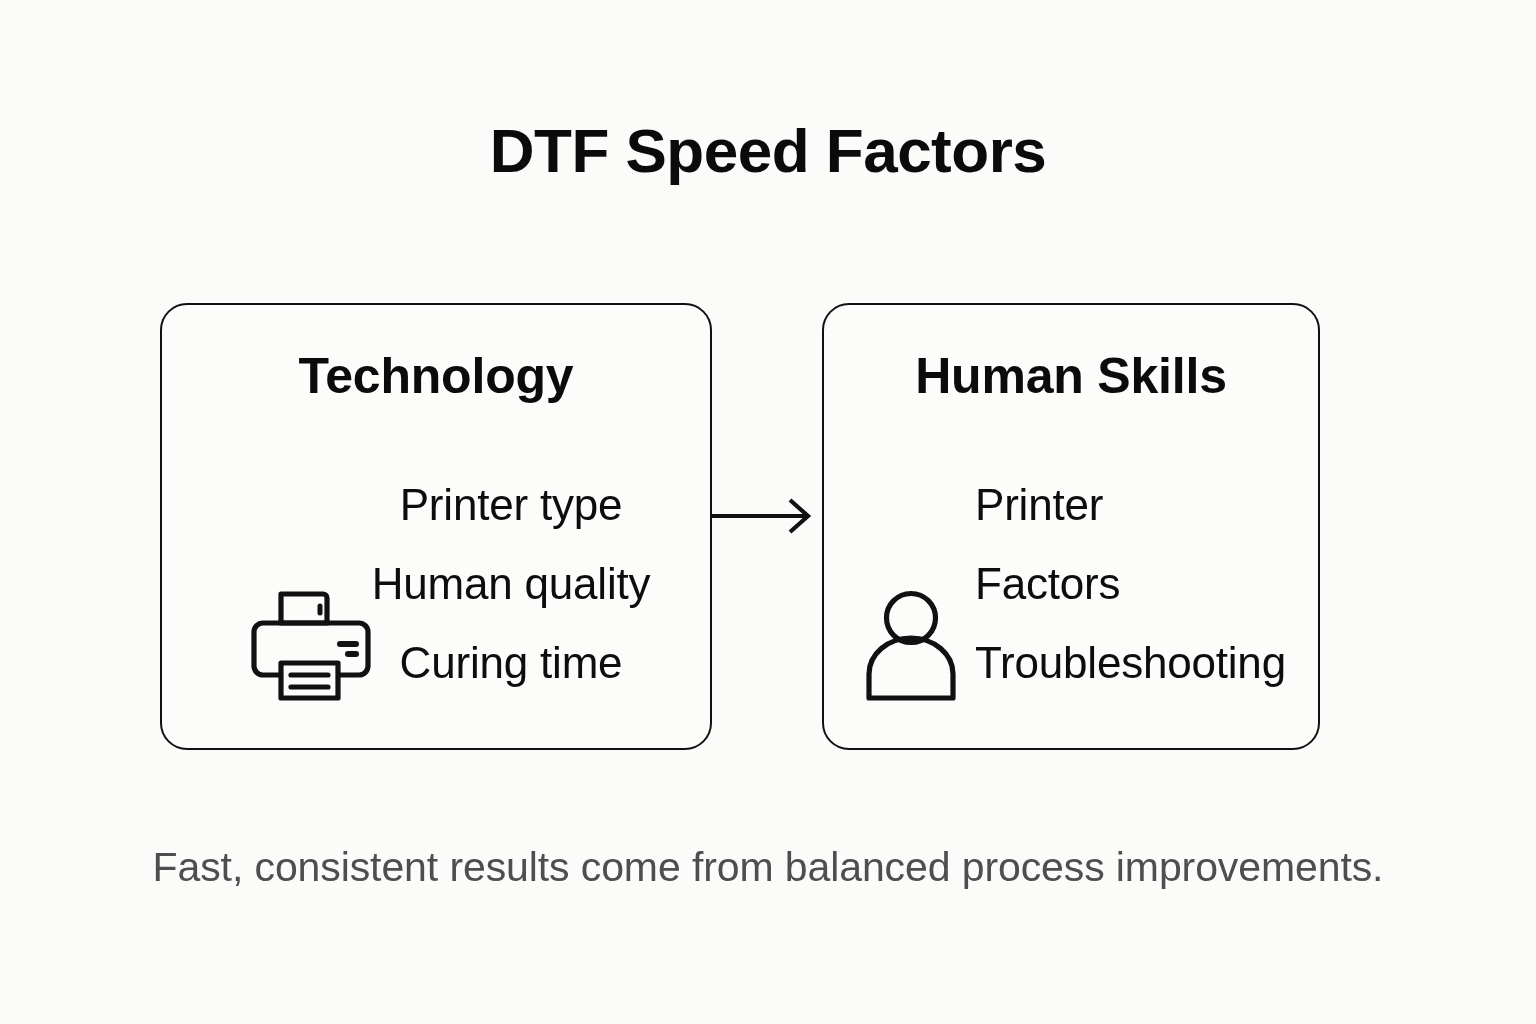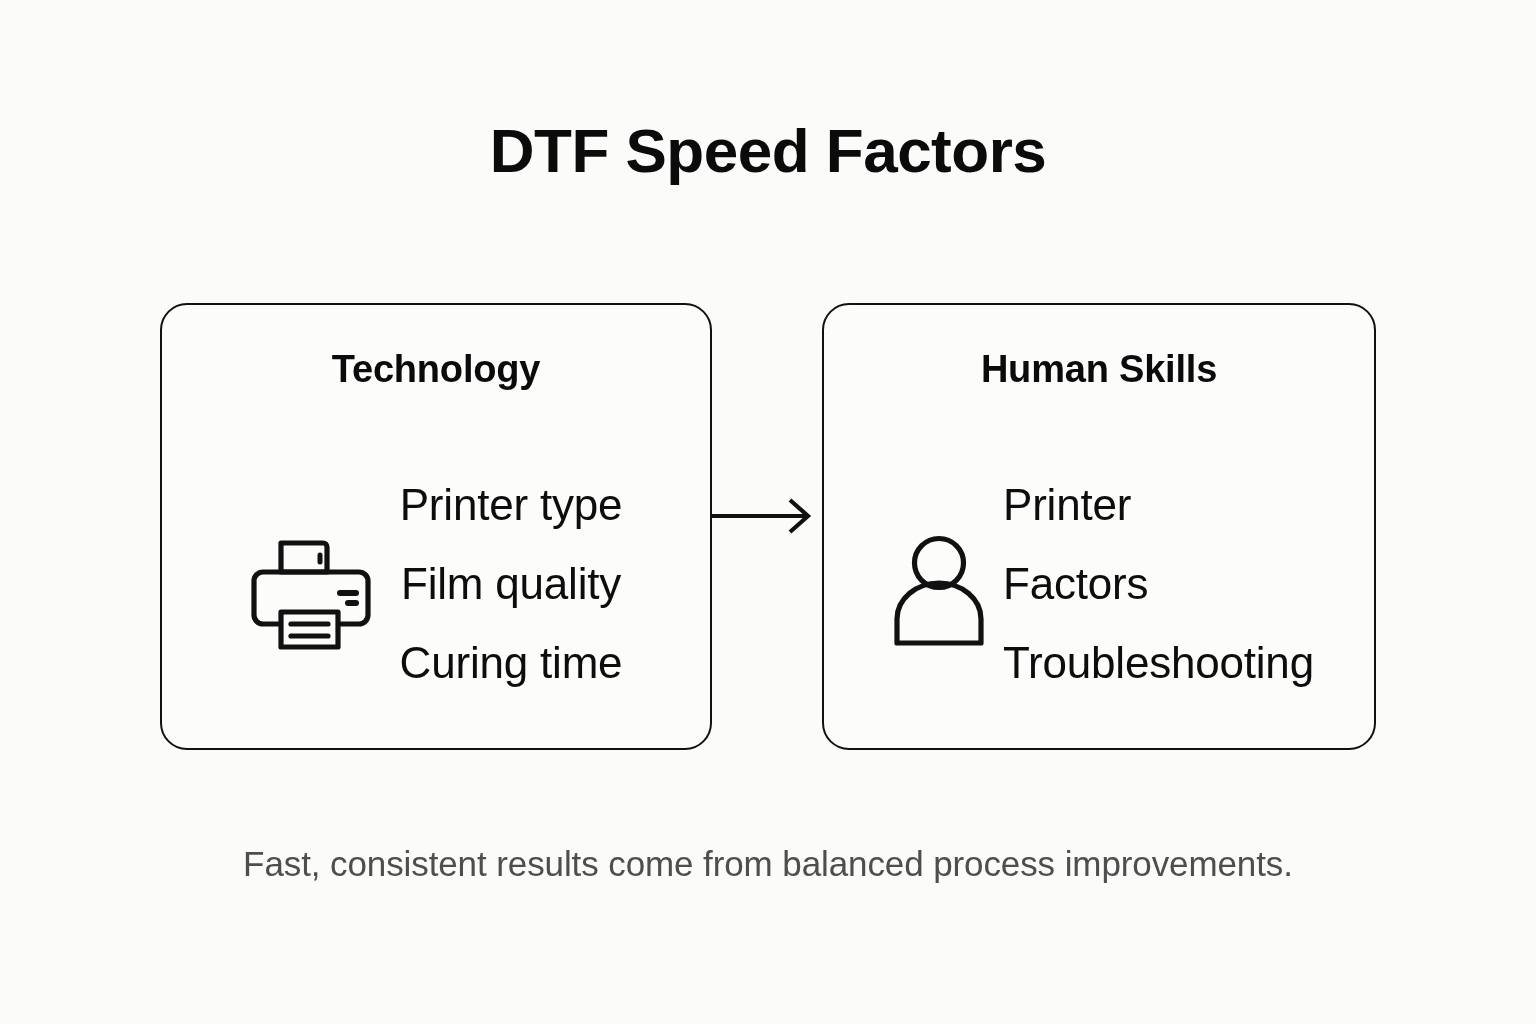--- a/index.html
+++ b/index.html
@@ -49,47 +49,47 @@
   }
   #card-tech {
     left: 160px;
     top: 303px;
     width: 552px;
     height: 447px;
   }
   #card-human {
     left: 822px;
     top: 303px;
-    width: 554px;
+    width: 498px;
     height: 447px;
   }
 
   .card-title {
     position: absolute;
     left: 0;
     top: 44px;
     width: 100%;
     text-align: center;
-    font-size: 38px;
+    font-size: 50px;
     font-weight: 600;
     color: #0b0b0b;
     letter-spacing: -0.2px;
     line-height: 1.1;
     white-space: nowrap;
   }
 
   
   .card-body {
     position: absolute;
     left: 0;
     top: 160px;
     width: 100%;
     display: flex;
     flex-direction: row;
-    align-items: center;
+    align-items: flex-end;
     justify-content: center;
   }
 
   .icon-wrap {
     flex: 0 0 auto;
     display: flex;
     align-items: flex-start;
     justify-content: center;
   }
   #card-tech .icon-wrap {
@@ -133,21 +133,21 @@
     height: 46px;
   }
 
   
   .caption {
     position: absolute;
     left: 0;
     top: 841px;
     width: 1536px;
     text-align: center;
-    font-size: 35px;
+    font-size: 41px;
     font-weight: 400;
     color: #4e4e4e;
     letter-spacing: -0.1px;
     line-height: 1.3;
     white-space: nowrap;
   }
 </style>
 </head>
 <body>
 
@@ -172,21 +172,21 @@
           <path d="M98 64 H106" stroke-width="6"></path>
 
           <path d="M31 73 H88 V108 H31 Z" fill="#fcfcfa"></path>
           <path d="M41 85 H78"></path>
           <path d="M41 97 H78"></path>
         </svg>
       </div>
 
       <div class="factor-list">
         <div class="factor-item">Printer type</div>
-        <div class="factor-item">Film quality</div>
+        <div class="factor-item">Human quality</div>
         <div class="factor-item">Curing time</div>
       </div>
     </div>
   </div>
 
   <div class="arrow">
     <svg width="110" height="46" viewBox="0 0 110 46" fill="none" stroke="#111111" stroke-width="4.2" stroke-linecap="butt" stroke-linejoin="miter" aria-hidden="true">
       <path d="M6 23 H101"></path>
       <path d="M84 7 L102 23 L84 39" fill="none"></path>
     </svg>

